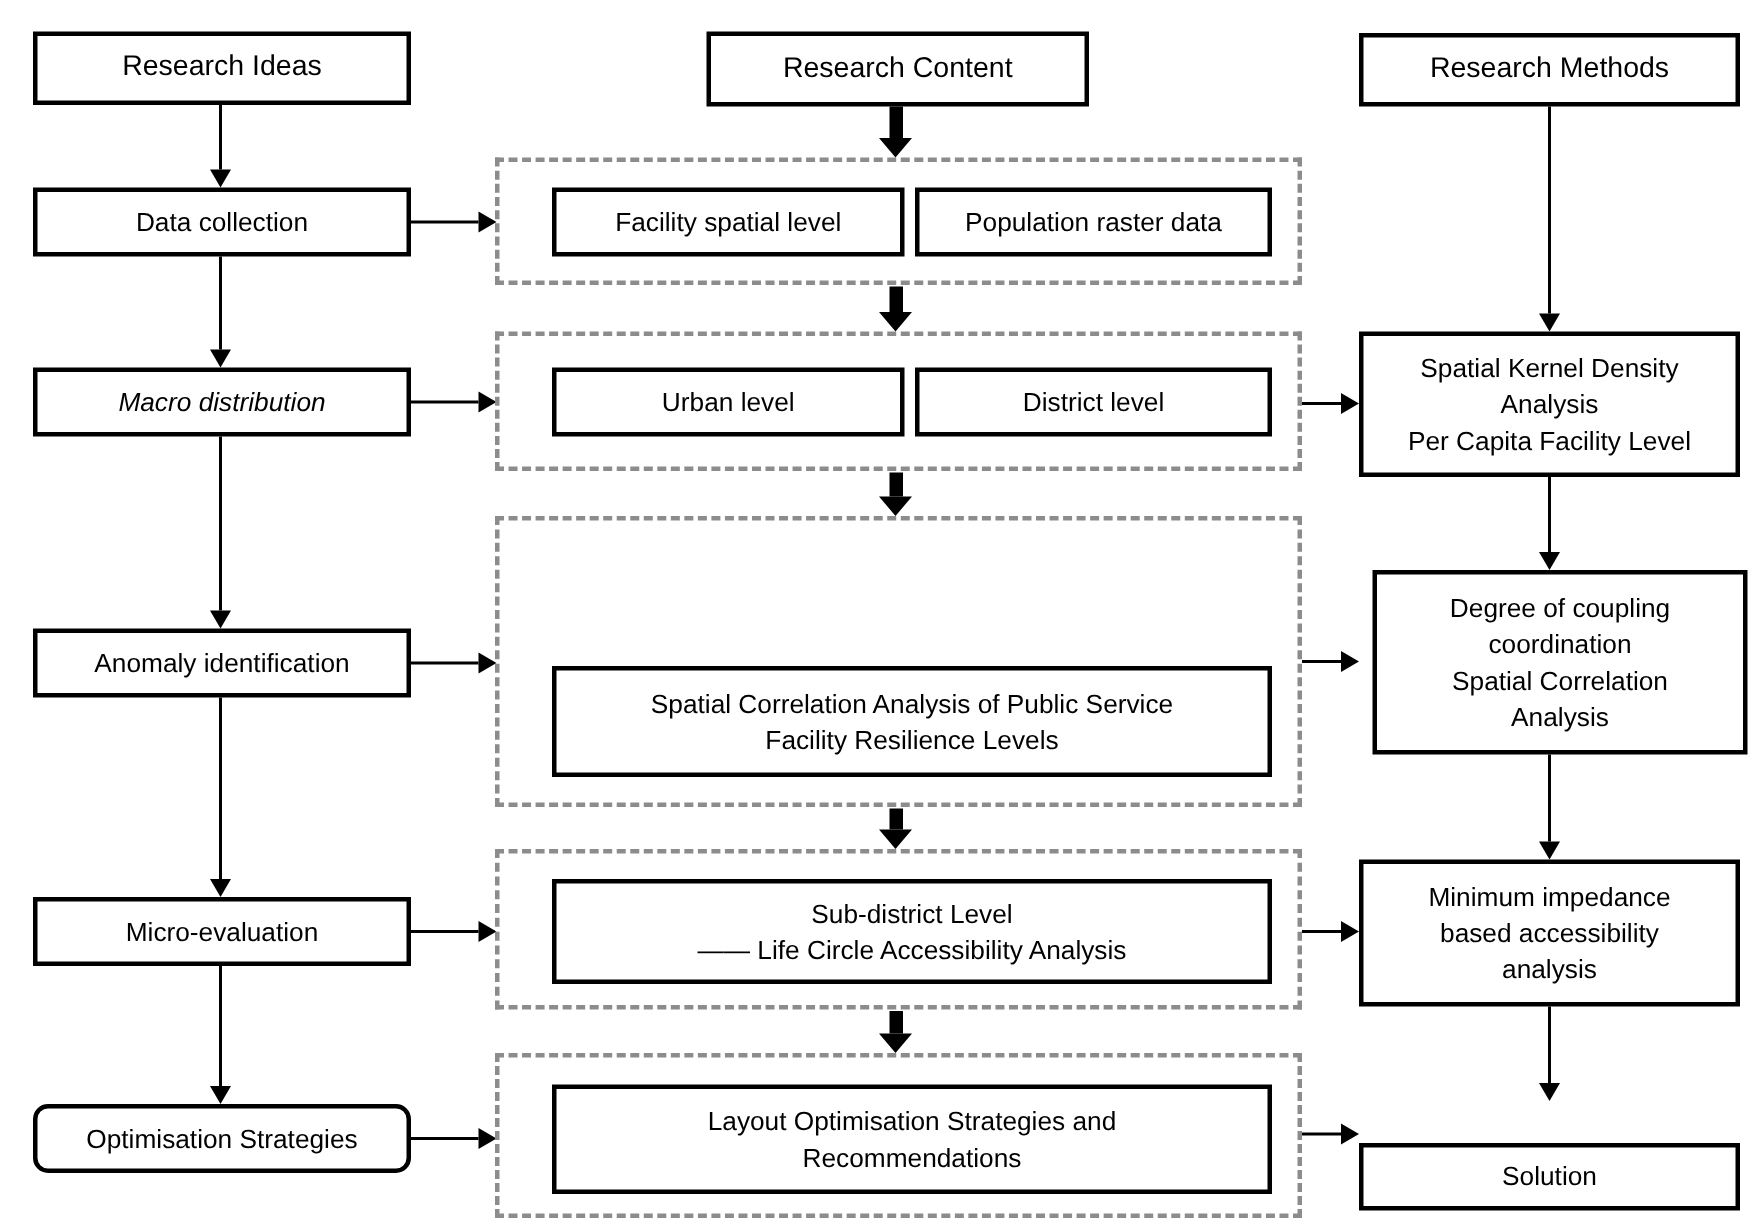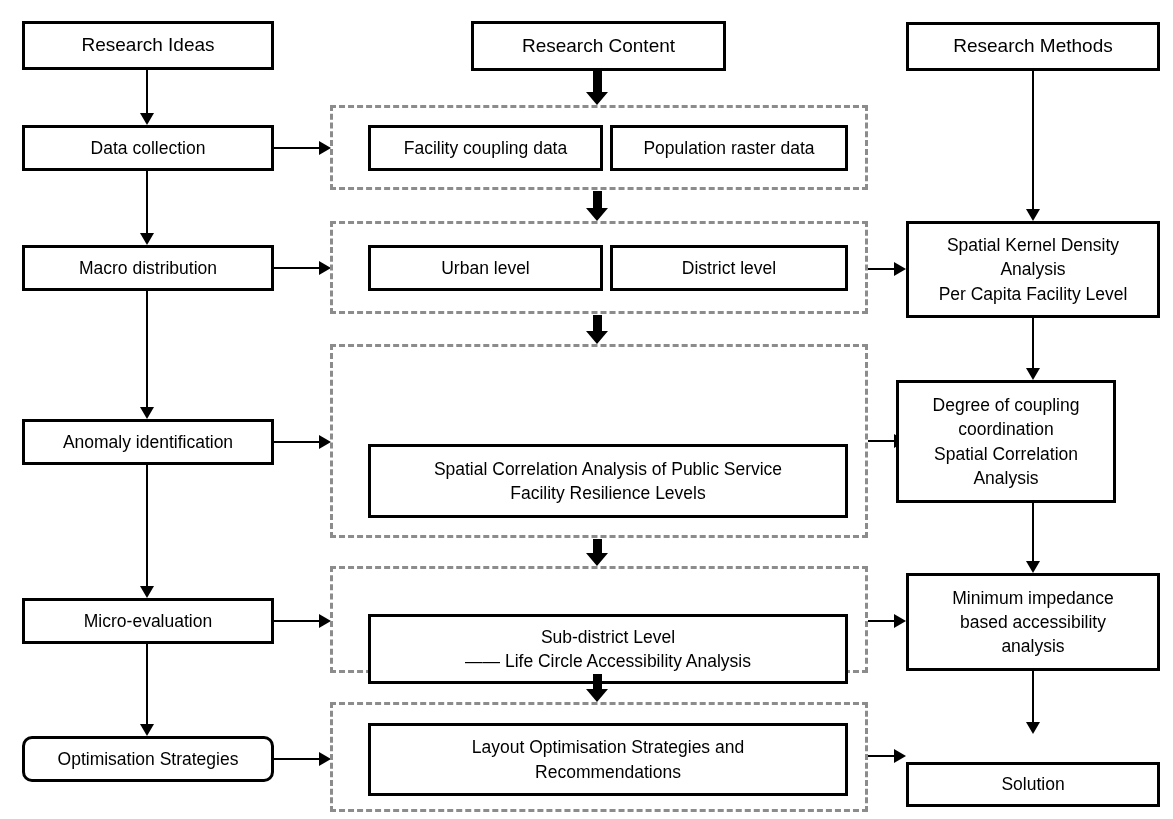--- a/index.html
+++ b/index.html
@@ -34,21 +34,21 @@
 </style>
 </head>
 <body>
 
 <div class="canvas">
 
   <div class="box hdr" style="left:14px; top:13px; width:252px; height:49px;">Research Ideas</div>
 
   <div class="box" style="left:14px; top:117px; width:252px; height:46px;text-align:center;">Data collection</div>
 
-  <div class="box" style="left:14px; top:237px; width:252px; height:46px;">Macro distribution</div>
+  <div class="box" style="left:14px; top:237px; width:252px; height:46px;font-style:italic;">Macro distribution</div>
 
   <div class="box" style="left:14px; top:411px; width:252px; height:46px;">Anomaly identification</div>
 
   <div class="box" style="left:14px; top:590px; width:252px; height:46px;">Micro-evaluation</div>
 
   <div class="box" style="left:14px; top:728px; width:252px; height:46px;border-radius:10px;">Optimisation Strategies</div>
 
   <div class="av" style="left:138px; top:62px;  height:43px;"></div>
   <div class="av" style="left:138px; top:163px; height:62px;"></div>
   <div class="av" style="left:138px; top:283px; height:116px;"></div>
@@ -62,30 +62,30 @@
   <div class="ah" style="left:266px; top:750px; width:45px;"></div>
 
   <div class="box hdr" style="left:463px; top:13px; width:255px; height:50px;">Research Content</div>
 
   <div class="group" style="left:322px; top:97px;  width:538px; height:85px;"></div>
   <div class="group" style="left:322px; top:213px; width:538px; height:93px;"></div>
   <div class="group" style="left:322px; top:336px; width:538px; height:194px;"></div>
   <div class="group" style="left:322px; top:558px; width:538px; height:107px;"></div>
   <div class="group" style="left:322px; top:694px; width:538px; height:110px;"></div>
 
-  <div class="box" style="left:360px; top:117px; width:235px; height:46px;">Facility coupling data</div>
+  <div class="box" style="left:360px; top:117px; width:235px; height:46px;">Facility spatial level</div>
   <div class="box" style="left:602px; top:117px; width:238px; height:46px;text-align:center;">Population raster data</div>
 
   <div class="box" style="left:360px; top:237px; width:235px; height:46px;">Urban level</div>
   <div class="box" style="left:602px; top:237px; width:238px; height:46px;">District level</div>
 
   <div class="box" style="left:360px; top:436px; width:480px; height:74px;">Spatial Correlation Analysis of Public Service
 Facility Resilience Levels</div>
 
-  <div class="box" style="left:360px; top:606px; width:480px; height:70px;">Sub-district Level
+  <div class="box" style="left:360px; top:578px; width:480px; height:70px;">Sub-district Level
 —— Life Circle Accessibility Analysis</div>
 
   <div class="box" style="left:360px; top:715px; width:480px; height:73px;">Layout Optimisation Strategies and
 Recommendations</div>
 
   <div class="avt" style="left:585px; top:63px;  height:21px;"></div>
   <div class="avt" style="left:585px; top:183px; height:17px;"></div>
   <div class="avt" style="left:585px; top:307px; height:16px;"></div>
   <div class="avt" style="left:585px; top:531px; height:14px;"></div>
   <div class="avt" style="left:585px; top:666px; height:15px;"></div>
@@ -94,21 +94,21 @@
   <div class="ah" style="left:860px; top:432px; width:26px;"></div>
   <div class="ah" style="left:860px; top:612px; width:26px;"></div>
   <div class="ah" style="left:860px; top:747px; width:26px;"></div>
 
   <div class="box hdr" style="left:898px; top:14px; width:254px; height:49px;">Research Methods</div>
 
   <div class="box" style="left:898px; top:213px; width:254px; height:97px;">Spatial Kernel Density
 Analysis
 Per Capita Facility Level</div>
 
-  <div class="box" style="left:888px; top:372px; width:220px; height:123px;">Degree of coupling
+  <div class="box" style="left:907px; top:372px; width:250px; height:123px;">Degree of coupling
 coordination
 Spatial Correlation
 Analysis</div>
 
   <div class="box" style="left:898px; top:565px; width:254px; height:98px;">Minimum impedance
 based accessibility
 analysis</div>
 
   <div class="box" style="left:898px; top:754px; width:254px; height:45px;">Solution</div>
 

